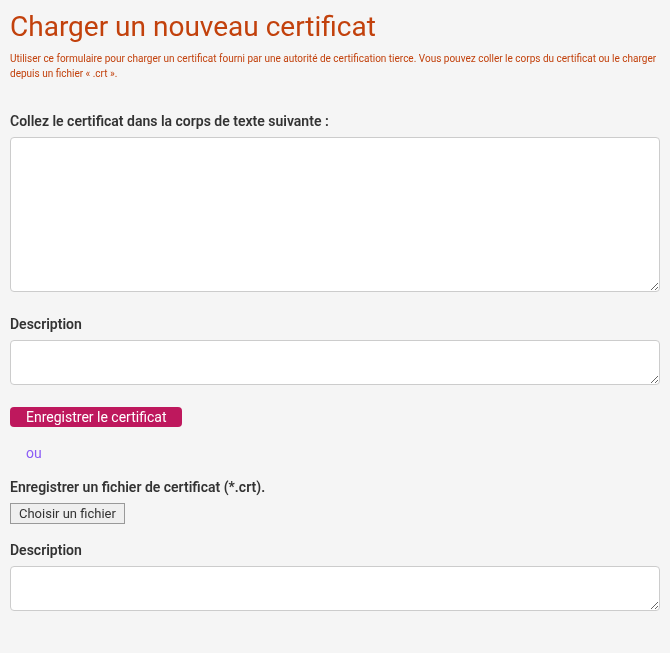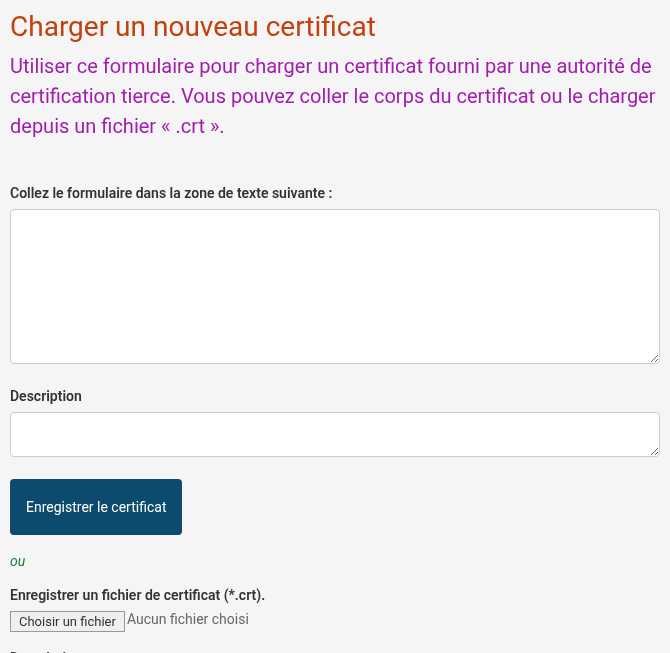--- a/index.html
+++ b/index.html
@@ -14,24 +14,24 @@
       padding: 10px;
       width: 670px;
     }
     h1 {
       font-size: 28px;
       font-weight: 400;
       color: #c2410c;
       margin-bottom: 8px;
     }
     .subtitle {
-      font-size: 20px;
-      color: #a21caf;
+      font-size: 10px;
+      color: #c2410c;
       line-height: 1.5;
-      margin-bottom: 44px;
+      margin-bottom: 32px;
     }
     .form-label {
       font-size: 14px;
       font-weight: 600;
       color: #333;
       margin-bottom: 8px;
       display: block;
     }
     textarea {
       width: 100%;
@@ -45,40 +45,39 @@
     }
     .textarea-large {
       height: 155px;
       margin-bottom: 20px;
     }
     .textarea-small {
       height: 45px;
       margin-bottom: 18px;
     }
     .btn-primary {
-      background-color: #0c4a6e;
+      background-color: #be185d;
       color: #fff;
       border: none;
       border-radius: 4px;
-      padding: 20px 16px;
+      padding: 2px 16px;
       font-size: 14px;
       cursor: pointer;
       font-family: inherit;
     }
     .separator {
       font-size: 14px;
-      color: #15803d;
-      margin: 18px 0;
-      font-style: italic;
+      color: #8b5cf6;
+      margin: 18px 16px;
     }
     .file-input-row {
       margin-bottom: 18px;
       display: flex;
-      align-items: flex-start;
-      gap: 2px;
+      align-items: flex-end;
+      gap: 24px;
     }
     .file-button {
       background-color: #efefef;
       border: 1px solid #999;
       padding: 2px 8px;
       font-size: 13px;
       font-family: inherit;
       cursor: pointer;
       color: #333;
     }
@@ -88,34 +87,33 @@
     }
   </style>
 </head>
 <body>
 
 
 
 <h1>Charger un nouveau certificat</h1>
 <p class="subtitle">Utiliser ce formulaire pour charger un certificat fourni par une autorité de certification tierce. Vous pouvez coller le corps du certificat ou le charger depuis un fichier « .crt ».</p>
 
-<label class="form-label">Collez le formulaire dans la zone de texte suivante :</label>
+<label class="form-label">Collez le certificat dans la corps de texte suivante :</label>
 <textarea class="textarea-large" style=""></textarea>
 
 <label class="form-label">Description</label>
 <textarea class="textarea-small" style=""></textarea>
 
 <button class="btn-primary">Enregistrer le certificat</button>
 
 <div class="separator">ou</div>
 
 <label class="form-label">Enregistrer un fichier de certificat (*.crt).</label>
 <div class="file-input-row">
   <button class="file-button">Choisir un fichier</button>
-  <span class="file-status">Aucun fichier choisi</span>
 </div>
 
 <label class="form-label">Description</label>
 <textarea class="textarea-small" style=""></textarea>
 
 
 
 
 
 

